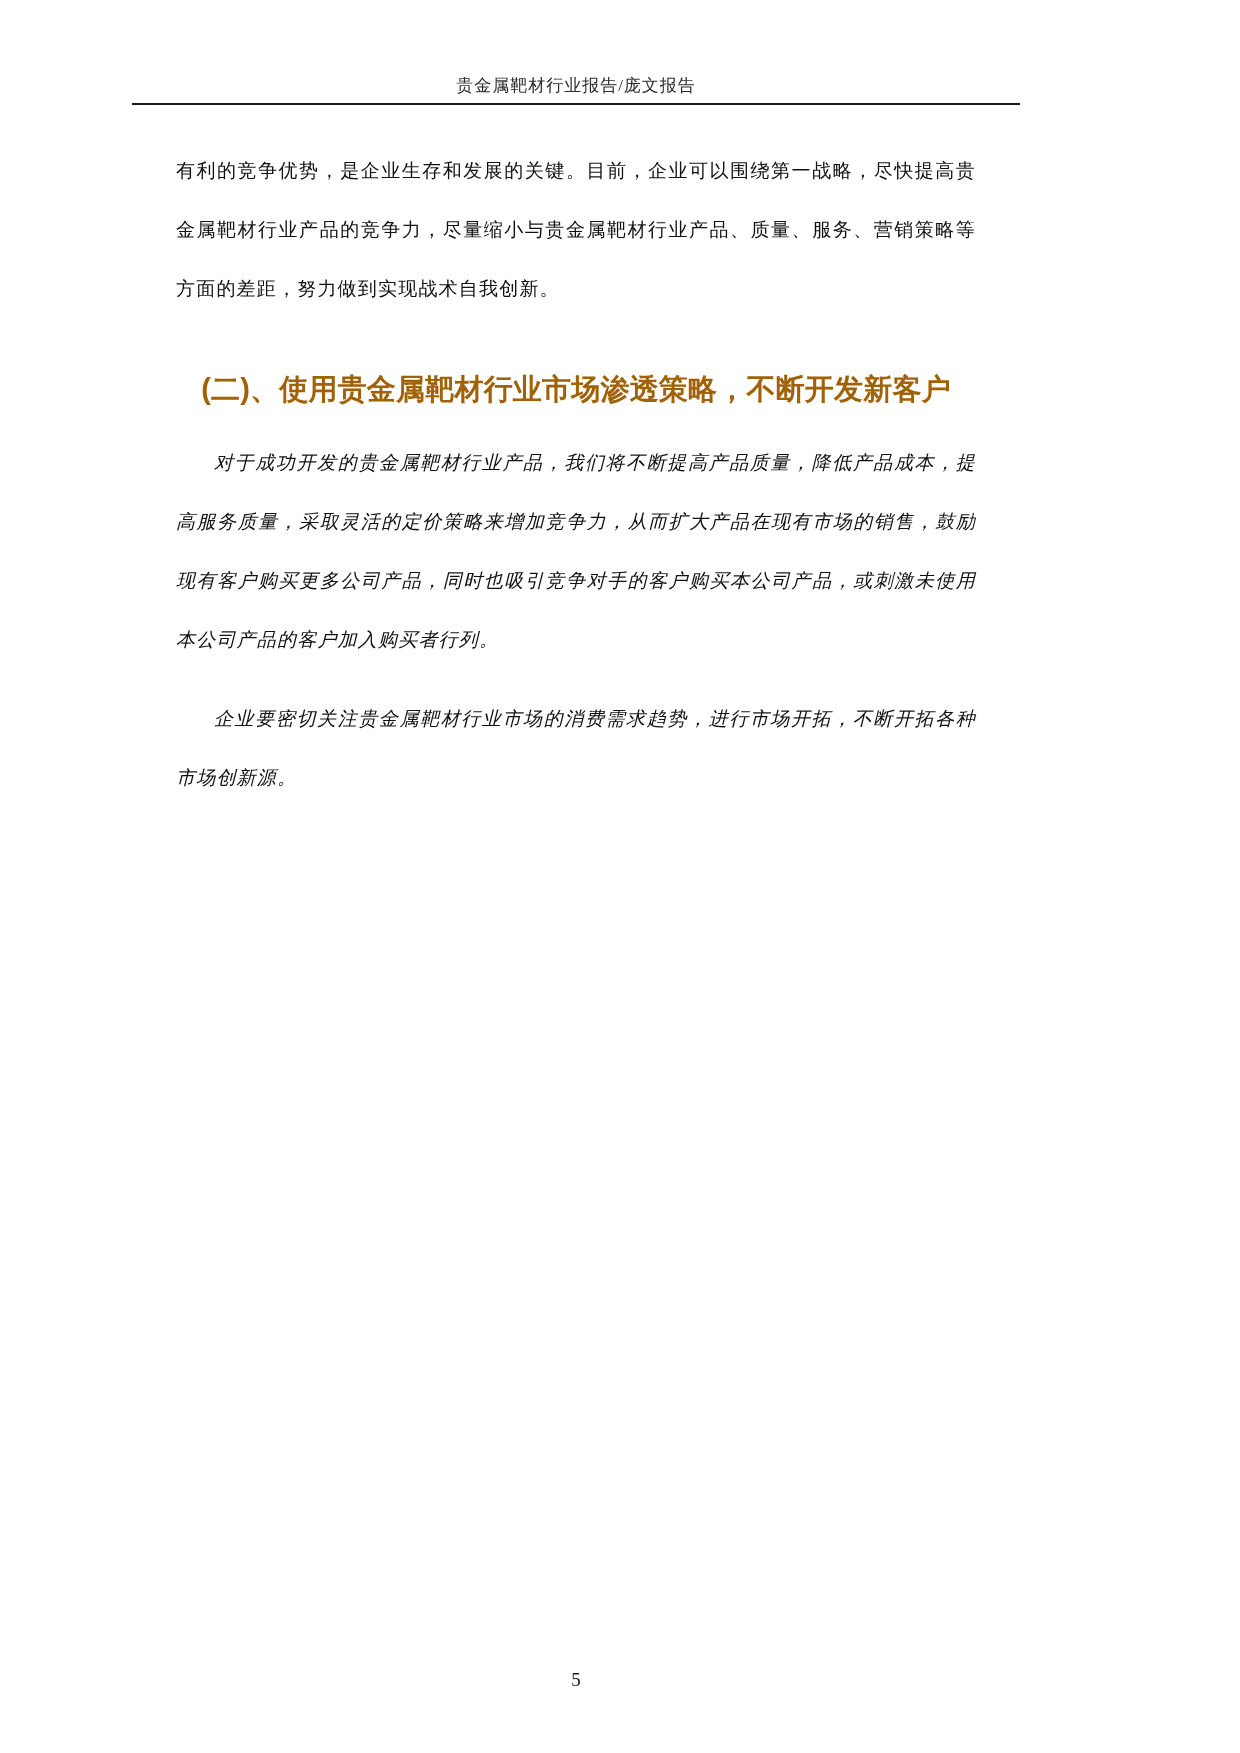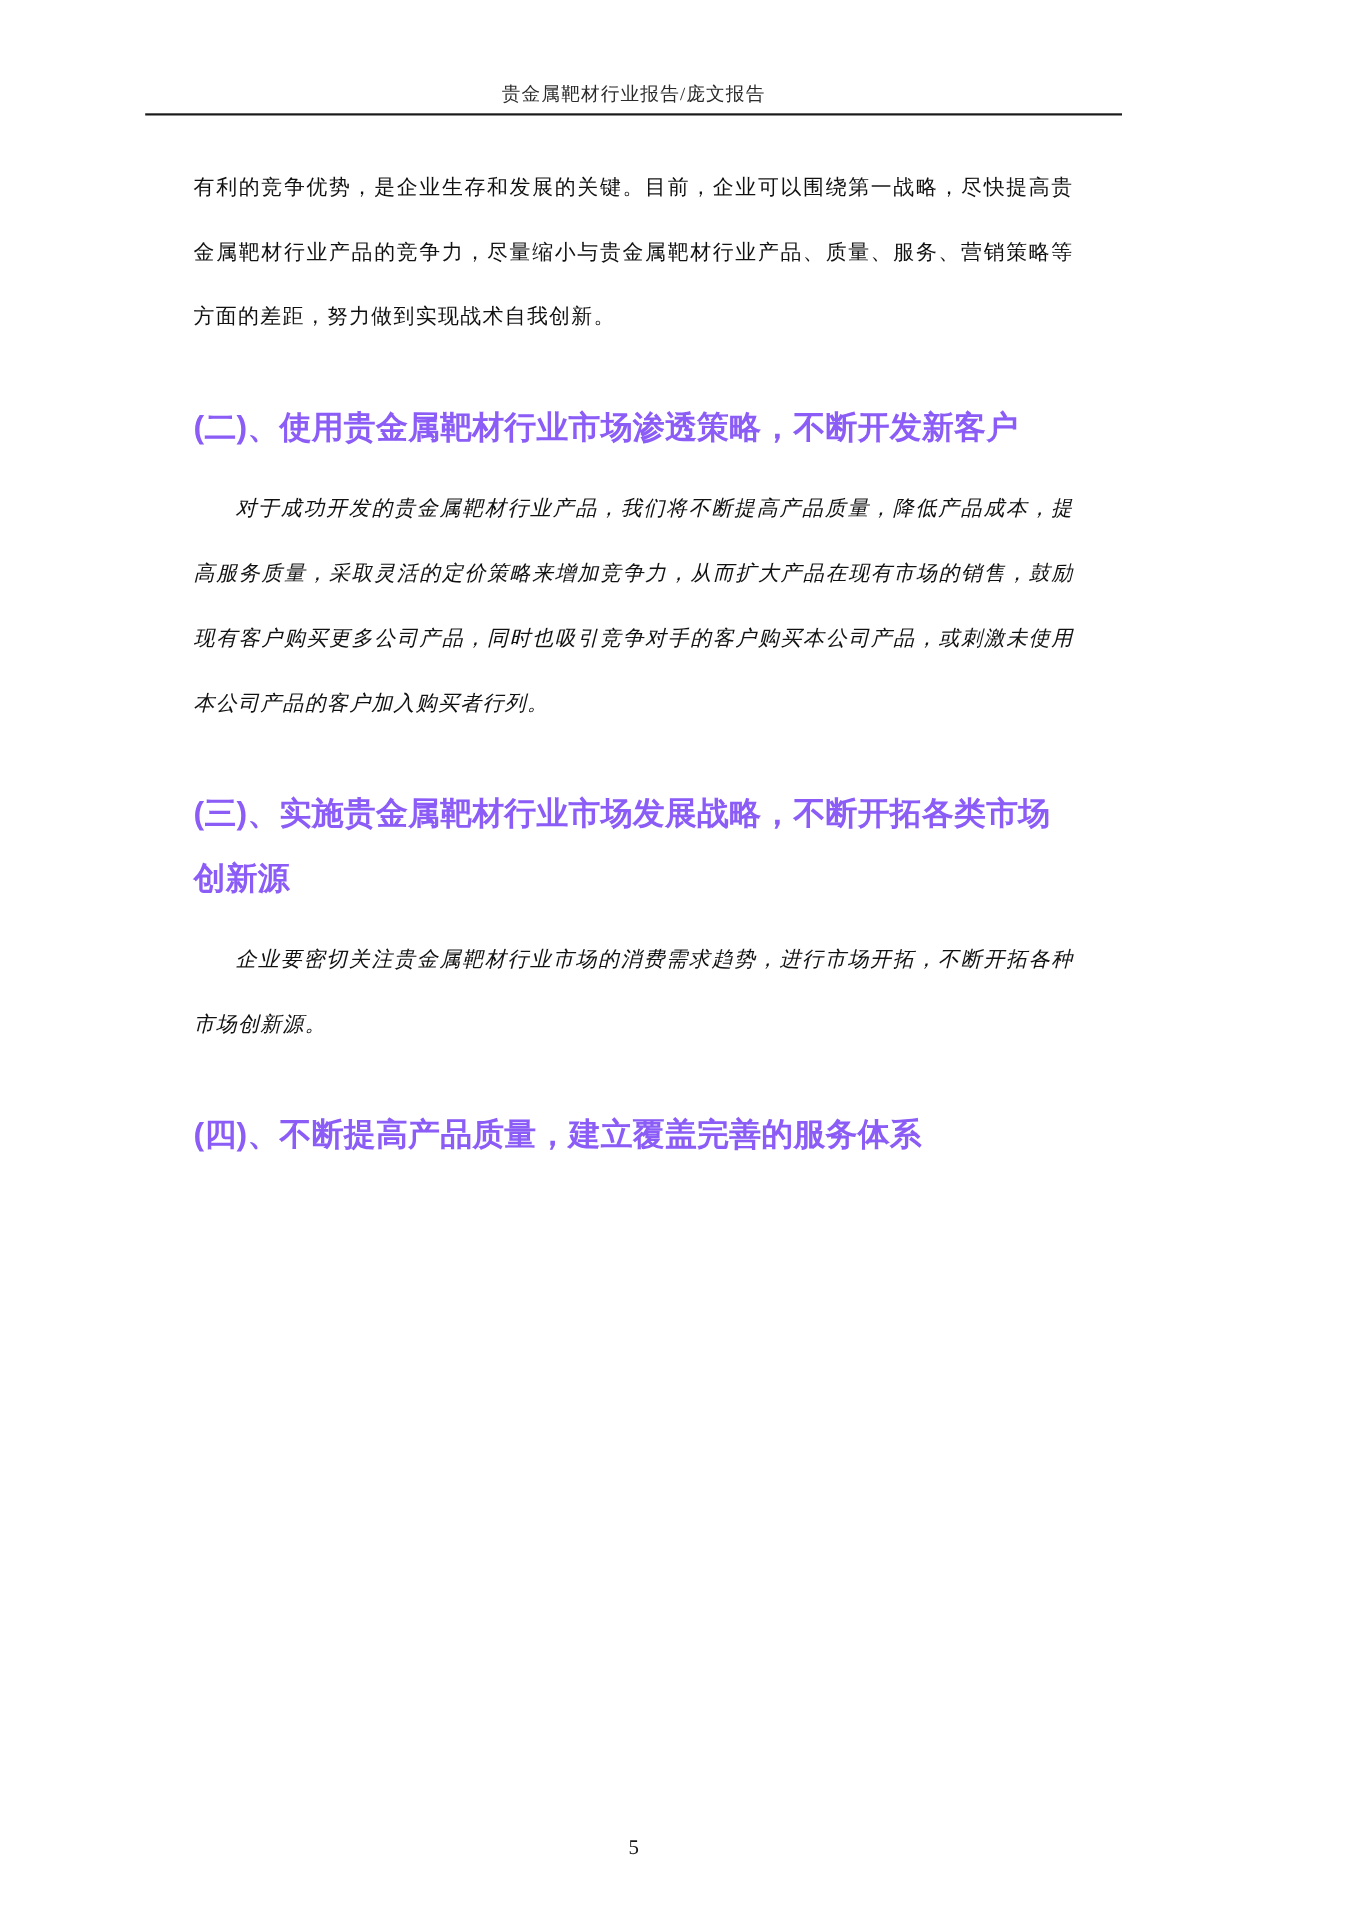--- a/index.html
+++ b/index.html
@@ -73,23 +73,23 @@
     text-indent: 0;
   }
 
   
   .heading {
     font-family: "Liberation Sans", "DejaVu Sans", sans-serif;
     font-weight: bold;
     font-size: 29px;
     line-height: 59px;
     letter-spacing: 0.2px;
-    color: #8b5cf6;
+    color: #a16207;
     margin: 22px 0 14px 0;
-    text-align: left;
+    text-align: center;
     word-break: break-all;
   }
 
   .spacer-sm { height: 14px; }
 
   
   .footer {
     position: absolute;
     left: 0;
     right: 0;
@@ -117,27 +117,25 @@
     <p class="para cont">有利的竞争优势，是企业生存和发展的关键。目前，企业可以围绕第一战略，尽快提高贵金属靶材行业产品的竞争力，尽量缩小与贵金属靶材行业产品、质量、服务、营销策略等方面的差距，努力做到实现战术自我创新。</p>
 
     <div class="spacer-sm"></div>
 
     <h2 class="heading">(二)、使用贵金属靶材行业市场渗透策略，不断开发新客户</h2>
 
     <p class="para indent">对于成功开发的贵金属靶材行业产品，我们将不断提高产品质量，降低产品成本，提高服务质量，采取灵活的定价策略来增加竞争力，从而扩大产品在现有市场的销售，鼓励现有客户购买更多公司产品，同时也吸引竞争对手的客户购买本公司产品，或刺激未使用本公司产品的客户加入购买者行列。</p>
 
     <div class="spacer-sm"></div>
 
-    <h2 class="heading">(三)、实施贵金属靶材行业市场发展战略，不断开拓各类市场创新源</h2>
 
     <p class="para indent">企业要密切关注贵金属靶材行业市场的消费需求趋势，进行市场开拓，不断开拓各种市场创新源。</p>
 
     <div class="spacer-sm"></div>
 
-    <h2 class="heading">(四)、不断提高产品质量，建立覆盖完善的服务体系</h2>
 
 
   </div>
 
   <div class="footer">
     <span class="page-number">5</span>
   </div>
 
 </div>
 

